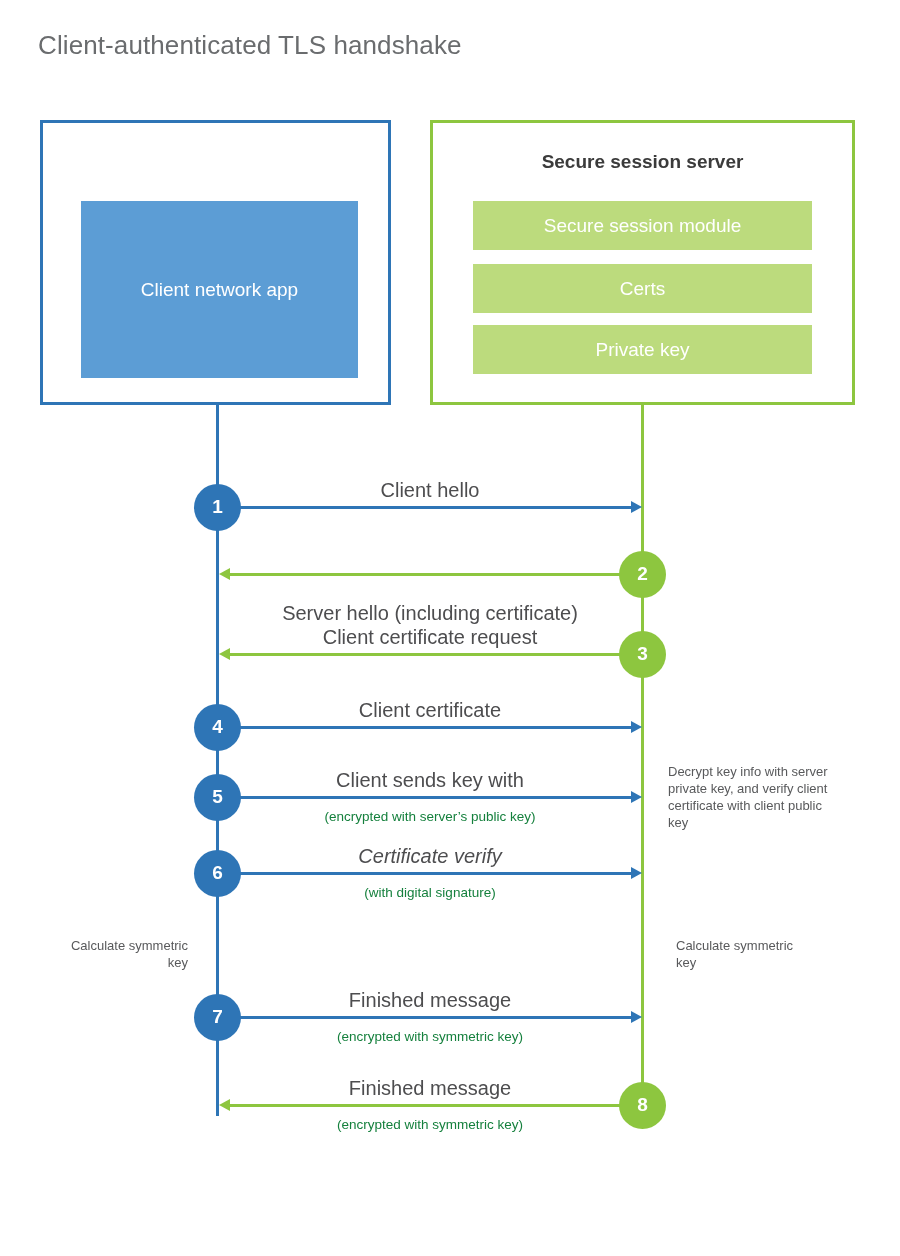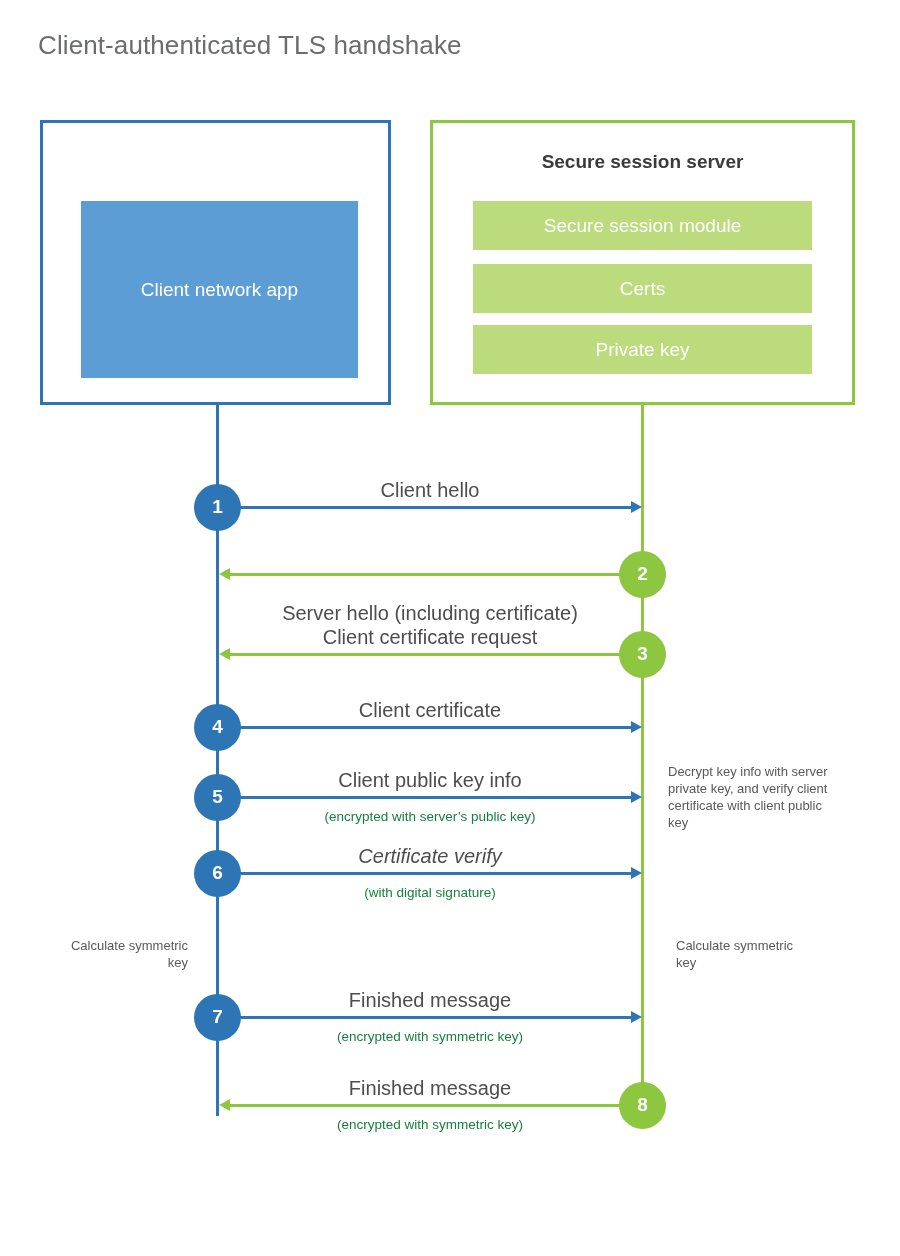--- a/index.html
+++ b/index.html
@@ -129,21 +129,21 @@
         <span>4</span>
       </div>
       <div class="arrow-line blue" style="top: 725.5px; left: 239px; width: 393.5px;"></div>
       <div class="arrow-head right blue" style="top: 721px; left: 630.5px;"></div>
       <div class="arrow-label" style="left: 240px; width: 380px; top: 699px;">Client certificate</div>
       <div class="step-circle blue" style="top: 773.5px;">
         <span>5</span>
       </div>
       <div class="arrow-line blue" style="top: 795.5px; left: 239px; width: 393.5px;"></div>
       <div class="arrow-head right blue" style="top: 791px; left: 630.5px;"></div>
-      <div class="arrow-label" style="left: 240px; width: 380px; top: 769px;">Client public key info</div>
+      <div class="arrow-label" style="left: 240px; width: 380px; top: 769px;">Client sends key with</div>
       <div class="arrow-sublabel" style="left: 240px; width: 380px; top: 809px;">(encrypted with server’s public key)</div>
       <div class="step-circle blue" style="top: 849.5px;">
         <span>6</span>
       </div>
       <div class="arrow-line blue" style="top: 871.5px; left: 239px; width: 393.5px;"></div>
       <div class="arrow-head right blue" style="top: 867px; left: 630.5px;"></div>
       <div class="arrow-label" style="left: 240px; width: 380px; top: 845px; font-style: italic;">Certificate verify</div>
       <div class="arrow-sublabel" style="left: 240px; width: 380px; top: 885px;">(with digital signature)</div>
       <div class="step-circle blue" style="top: 993.5px;">
         <span>7</span>

